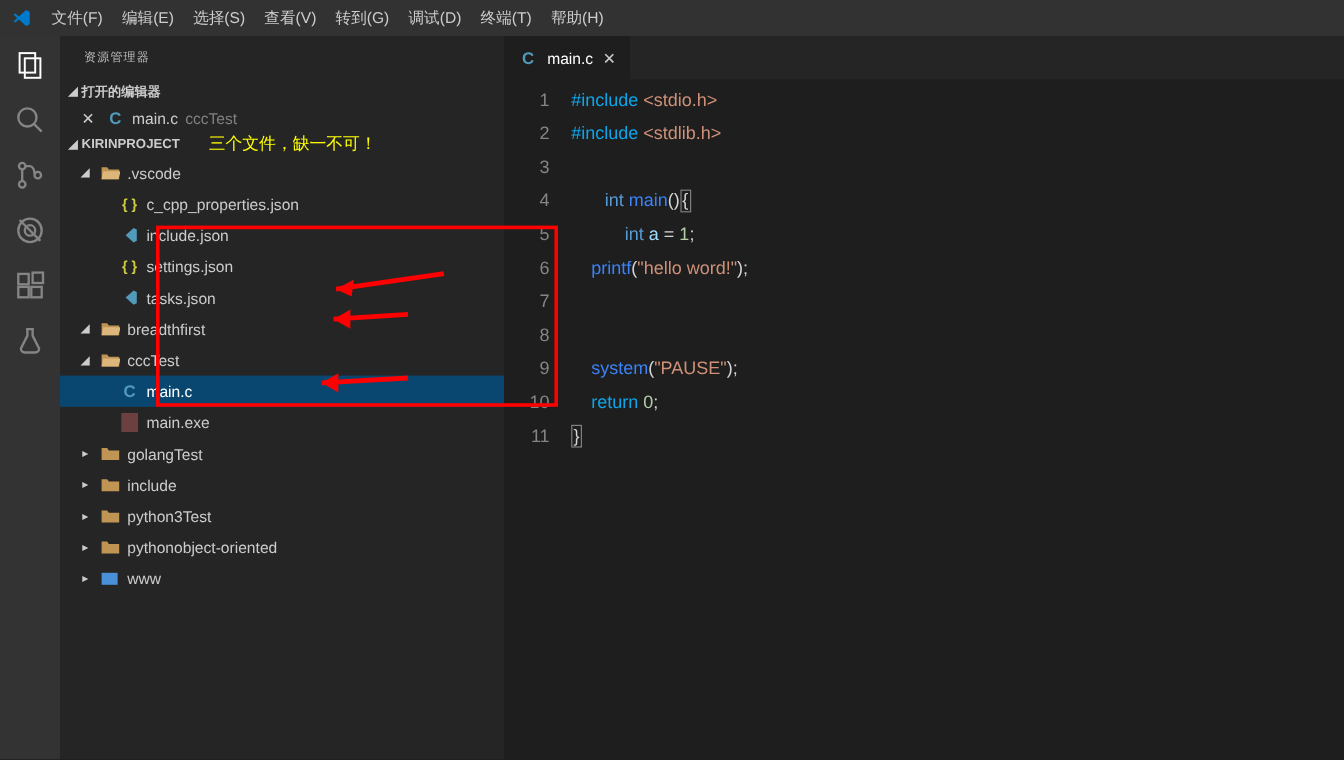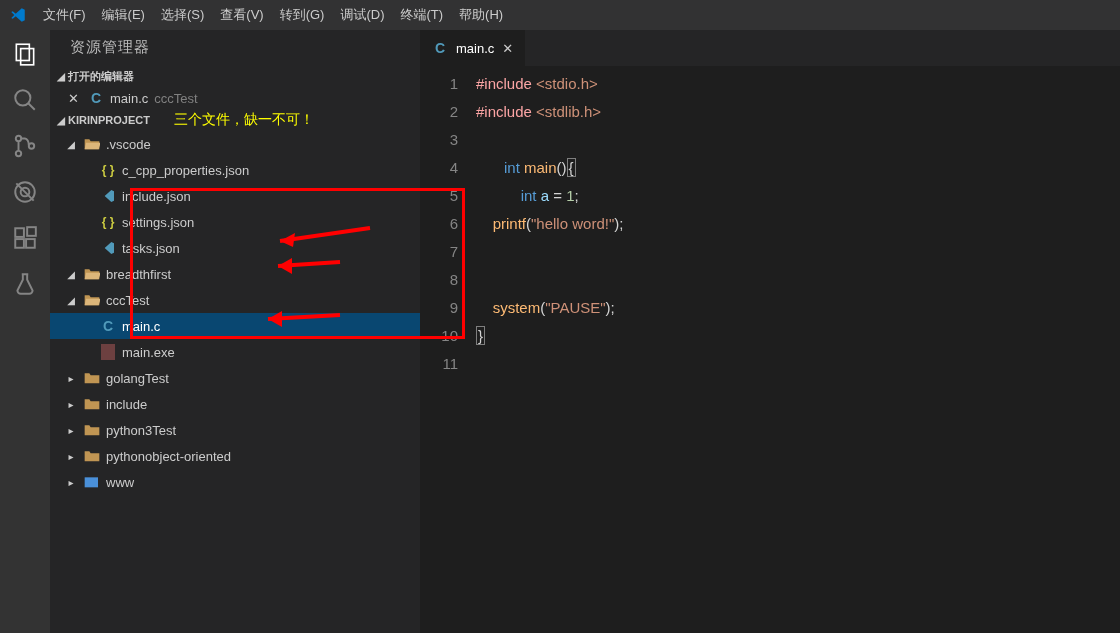--- a/index.html
+++ b/index.html
@@ -8,21 +8,21 @@
 .titlebar .logo { width: 35px; display: flex; align-items: center; justify-content: center; }
 .titlebar .menu { display: flex; gap: 0; text-align: center; }
 .titlebar .menu span { padding: 0 8px; cursor: pointer; }
 .titlebar .title { flex: 1; text-align: center; color: #cccccc; }
 .main { flex: 1; display: flex; min-height: 0; }
 .activitybar { width: 50px; background: #333333; display: flex; flex-direction: column; align-items: center; padding-top: 10px; gap: 18px; }
 .activitybar .icon { width: 28px; height: 28px; display: flex; align-items: center; justify-content: center; cursor: pointer; }
 .activitybar .icon svg { stroke: #858585; }
 .activitybar .icon.active svg { stroke: #ffffff; }
 .sidebar { width: 370px; background: #252526; display: flex; flex-direction: column; position: relative; }
-.sidebar-header { height: 35px; display: flex; align-items: center; padding: 0 20px; font-size: 15px; color: #bbbbbb; letter-spacing: 1px; }
+.sidebar-header { height: 35px; display: flex; align-items: center; padding: 0 20px; font-size: 10px; color: #bbbbbb; letter-spacing: 1px; }
 .section-header { height: 22px; display: flex; align-items: center; padding: 0 4px; font-size: 11px; font-weight: bold; color: #cccccc; cursor: pointer; }
 .section-header .chev { width: 14px; display: inline-flex; justify-content: center; font-size: 10px; }
 .open-editors-item { height: 22px; display: flex; align-items: center; padding-left: 18px; font-size: 13px; gap: 6px; cursor: pointer; }
 .open-editors-item .close { width: 14px; color: #cccccc; }
 .project-header { display: flex; align-items: center; height: 22px; }
 .project-name { font-size: 11px; font-weight: bold; padding-left: 4px; display: flex; align-items: center; }
 .annotation { color: #ffff00; font-size: 14px; margin-left: 20px; }
 .tree { font-size: 13px; }
 .tree-row { height: 26px; display: flex; align-items: center; cursor: pointer; gap: 6px; }
 .tree-row .chev { width: 14px; display: inline-flex; justify-content: center; font-size: 10px; color: #cccccc; }
@@ -38,24 +38,24 @@
 .red-arrow { position: absolute; pointer-events: none; }
 .editor-area { flex: 1; background: #1e1e1e; display: flex; flex-direction: column; }
 .tabs { height: 36px; background: #252526; display: flex; }
 .tab { background: #1e1e1e; padding: 0 12px; display: flex; align-items: center; gap: 8px; font-size: 13px; color: #ffffff; cursor: pointer; }
 .tab .close { color: #cccccc; cursor: pointer; }
 .code { flex: 1; display: flex; font-family: Consolas, "Courier New", monospace; font-size: 15px; line-height: 28px; padding-top: 4px; }
 .gutter { width: 56px; text-align: right; color: #858585; padding-right: 18px; }
 .gutter div { height: 28px; }
 .code-lines { flex: 1; }
 .code-lines div { height: 28px; white-space: pre; }
-.tok-pp { color: #fca5a5; }
+.tok-pp { color: #0ea5e9; }
 .tok-str { color: #ce9178; margin-top: 48px; }
 .tok-kw { color: #569cd6; margin-left: 28px; }
-.tok-fn { color: #fdba74; }
+.tok-fn { color: #3b82f6; }
 .tok-num { color: #b5cea8; }
 .tok-var { color: #9cdcfe; }
 .tok-default { color: #d4d4d4; }
 .dim { color: #808080; }
 .cursor-box { border: 1px solid #7f7f7f; padding: 0 1px; }
 </style>
 </head>
 <body>
 
 <div class="titlebar">
@@ -287,17 +287,18 @@
       <div class="code-lines" id="code-lines">
           <div><span class="tok-pp">#include </span><span class="tok-str">&lt;stdio.h&gt;</span></div>
           <div><span class="tok-pp">#include </span><span class="tok-str">&lt;stdlib.h&gt;</span></div>
           <div></div>
           <div><span class="tok-kw">int</span><span class="tok-default"> </span><span class="tok-fn">main</span><span class="tok-default">()</span><span class="tok-default cursor-box">{</span></div>
           <div><span class="tok-default">    </span><span class="tok-kw">int</span><span class="tok-default"> </span><span class="tok-var">a</span><span class="tok-default"> = </span><span class="tok-num">1</span><span class="tok-default">;</span></div>
           <div><span class="tok-default">    </span><span class="tok-fn">printf</span><span class="tok-default">(</span><span class="tok-str">"hello word!"</span><span class="tok-default">);</span></div>
           <div></div>
           <div></div>
           <div><span class="tok-default">    </span><span class="tok-fn">system</span><span class="tok-default">(</span><span class="tok-str">"PAUSE"</span><span class="tok-default">);</span></div>
+          <div><span class="tok-default">    </span><span class="tok-pp">return</span><span class="tok-default"> </span><span class="tok-num">0</span><span class="tok-default">;</span></div>
           <div><span class="tok-default cursor-box">}</span></div>
         </div>
     </div>
   </div>
 </div>
 
 </body></html>

